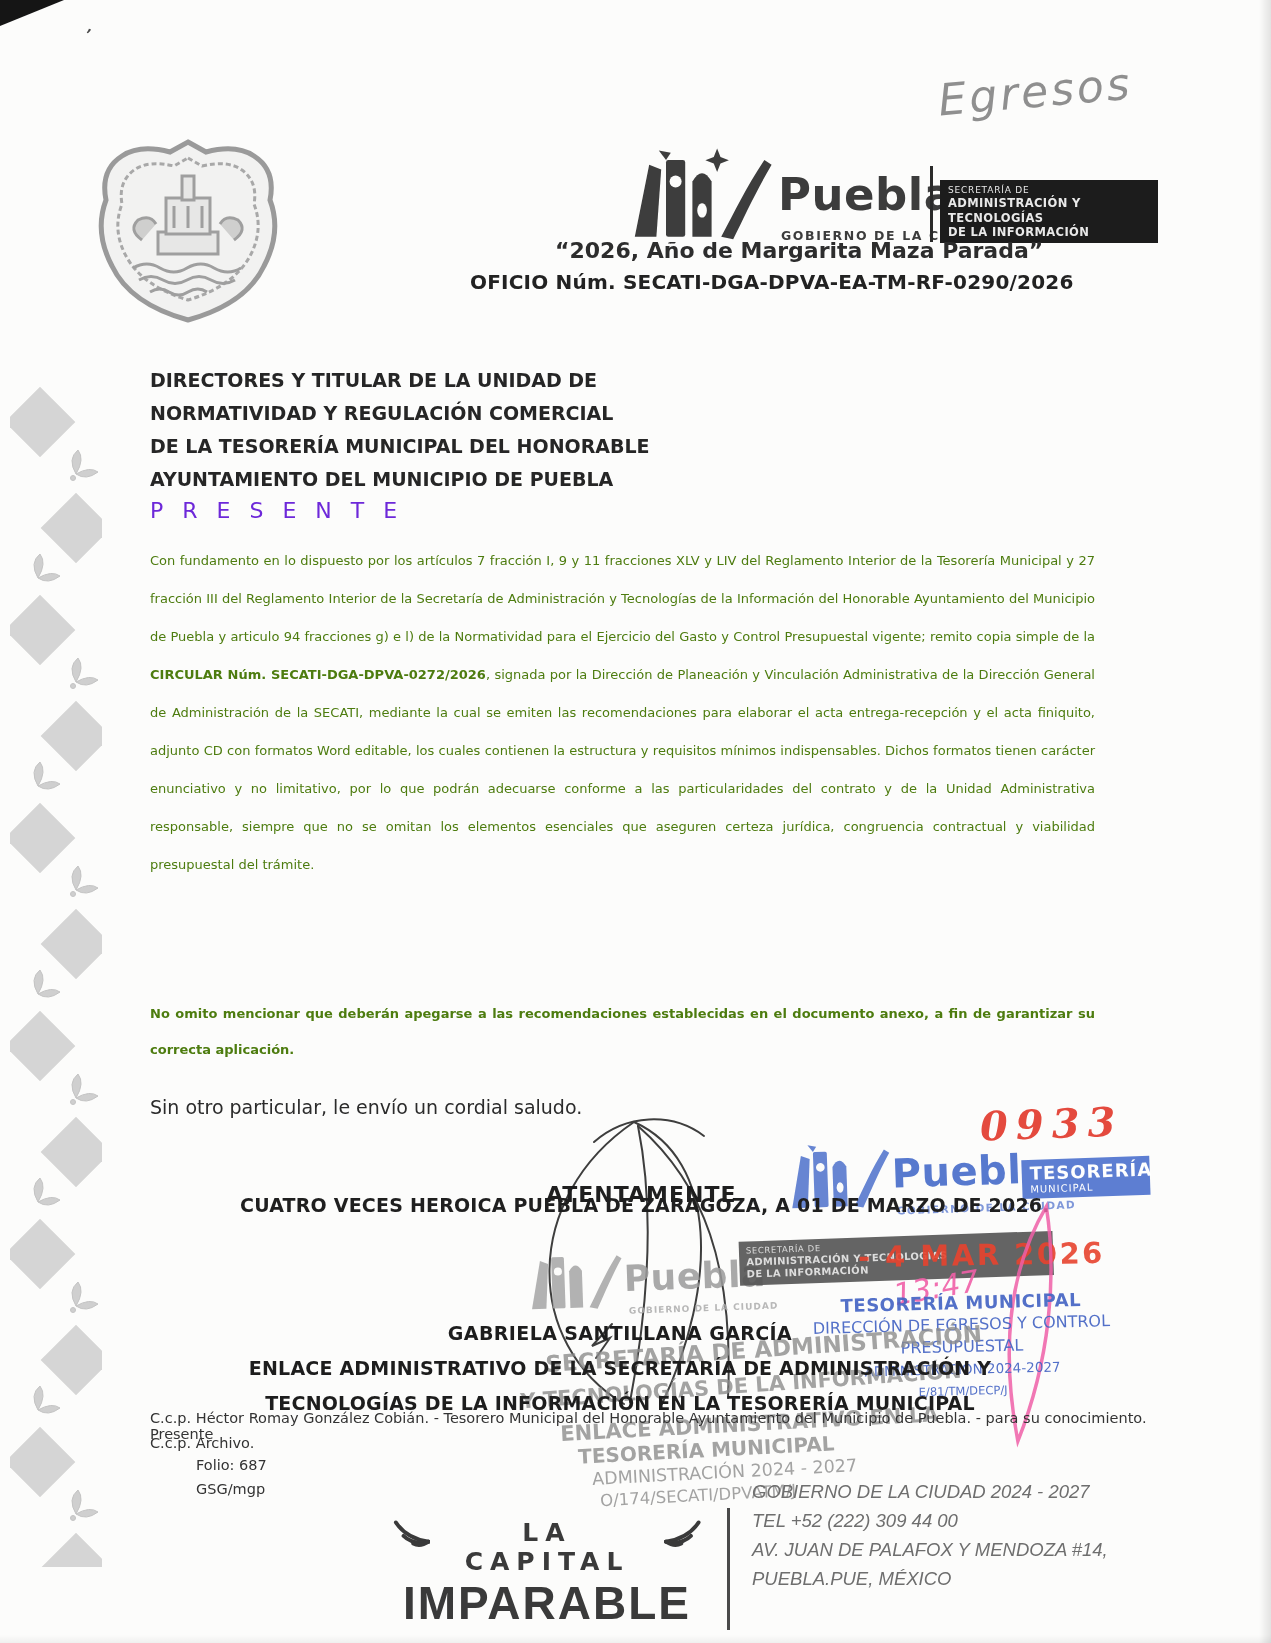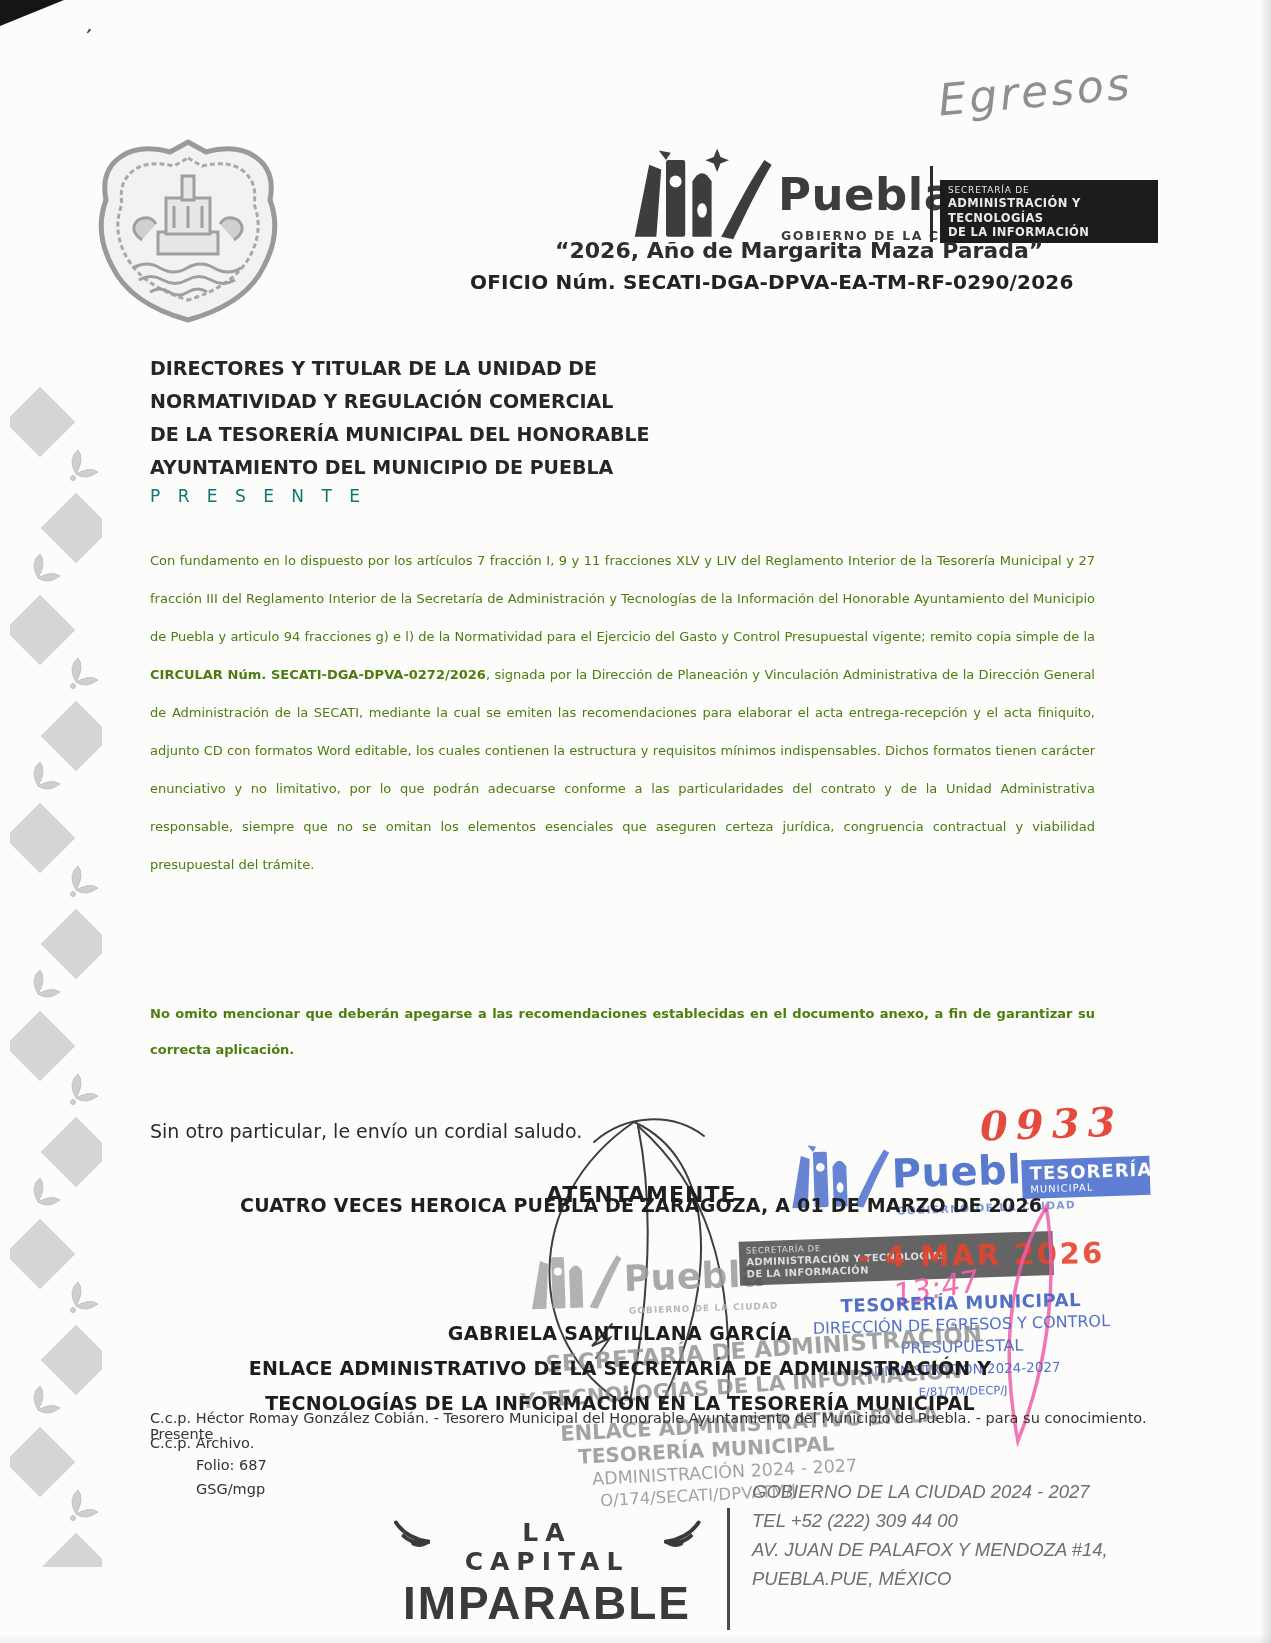--- a/index.html
+++ b/index.html
@@ -16,21 +16,21 @@
   
   .brand-word{font-weight:bold;letter-spacing:.5px;color:#3c3c3c;}
   .brand-tag{font-weight:bold;letter-spacing:1.6px;color:#3c3c3c;}
   .black-box{background:#1c1c1c;color:#e9e9e9;padding:5px 8px 4px 8px;line-height:1.25;}
   .black-box .bb1{font-size:9px;letter-spacing:.8px;}
   .black-box .bb2,.black-box .bb3{font-size:11.5px;font-weight:bold;letter-spacing:.4px;}
   .motto{font-weight:bold;font-size:22px;color:#2d2d2d;}
   .oficio{font-weight:bold;font-size:20px;color:#222;letter-spacing:.2px;}
   
   .addr{font-weight:bold;font-size:19px;line-height:33px;color:#262626;}
-  .present{font-size:17px;letter-spacing:6px;color:#0f766e;margin-top:2px;}
+  .present{font-size:22px;letter-spacing:6px;color:#6d28d9;margin-top:2px;}
   
   .bodytext{width:945px;font-size:13px;line-height:38px;text-align:justify;color:#4d7c0f;}
   .bodybold{font-weight:bold;}
   .closing{font-size:19px;color:#2b2b2b;}
   
   .salute{font-weight:bold;font-size:22px;letter-spacing:1px;color:#1f1f1f;margin-top:28px;}
   .dateline{font-weight:bold;font-size:19px;color:#1f1f1f;letter-spacing:.2px;}
   .nameblock{width:940px;text-align:center;color:#1d1d1d;}
   .sig-name{font-weight:bold;font-size:19px;letter-spacing:.4px;}
   .sig-title{font-weight:bold;font-size:19px;letter-spacing:.2px;margin-top:13px;}
@@ -136,33 +136,33 @@
   <div class="abs" style="left:930px;top:166px;width:2.5px;height:76px;background:#2a2a2a;"></div>
   <div class="abs black-box" style="left:940px;top:180px;width:202px;">
     <div class="bb1">SECRETARÍA DE</div>
     <div class="bb2">ADMINISTRACIÓN Y TECNOLOGÍAS</div>
     <div class="bb3">DE LA INFORMACIÓN</div>
   </div>
 
   <div class="abs motto" style="left:555px;top:238px;">“2026, Año de Margarita Maza Parada”</div>
   <div class="abs oficio" style="left:470px;top:270px;">OFICIO Núm. SECATI-DGA-DPVA-EA-TM-RF-0290/2026</div>
 
-  <div class="abs" style="left:150px;top:352px;">
+  <div class="abs" style="left:150px;top:364px;">
     <div class="addr">DIRECTORES Y TITULAR DE LA UNIDAD DE</div>
     <div class="addr">NORMATIVIDAD Y REGULACIÓN COMERCIAL</div>
     <div class="addr">DE LA TESORERÍA MUNICIPAL DEL HONORABLE</div>
     <div class="addr">AYUNTAMIENTO DEL MUNICIPIO DE PUEBLA</div>
     <div class="present">P R E S E N T E</div>
   </div>
 
   <div class="abs bodytext" style="left:150px;top:542px;">
     <span>Con fundamento en lo dispuesto por los artículos 7 fracción I, 9 y 11 fracciones XLV y LIV del Reglamento Interior de la Tesorería Municipal y 27 fracción III del Reglamento Interior de la Secretaría de Administración y Tecnologías de la Información del Honorable Ayuntamiento del Municipio de Puebla y articulo 94 fracciones g) e l) de la Normatividad para el Ejercicio del Gasto y Control Presupuestal vigente; remito copia simple de la </span><span class="bodybold">CIRCULAR Núm. SECATI-DGA-DPVA-0272/2026</span><span>, signada por la Dirección de Planeación y Vinculación Administrativa de la Dirección General de Administración de la SECATI, mediante la cual se emiten las recomendaciones para elaborar el acta entrega-recepción y el acta finiquito, adjunto CD con formatos Word editable, los cuales contienen la estructura y requisitos mínimos indispensables. Dichos formatos tienen carácter enunciativo y no limitativo, por lo que podrán adecuarse conforme a las particularidades del contrato y de la Unidad Administrativa responsable, siempre que no se omitan los elementos esenciales que aseguren certeza jurídica, congruencia contractual y viabilidad presupuestal del trámite.</span>
   </div>
   <div class="abs bodytext bodybold" style="left:150px;top:996px;line-height:36px;">No omito mencionar que deberán apegarse a las recomendaciones establecidas en el documento anexo, a fin de garantizar su correcta aplicación.</div>
-  <div class="abs closing" style="left:150px;top:1096px;margin-top:24px;">Sin otro particular, le envío un cordial saludo.</div>
+  <div class="abs closing" style="left:150px;top:1096px;">Sin otro particular, le envío un cordial saludo.</div>
 
   <div class="abs red-folio" style="left:980px;top:1100px;">0933</div>
 
   <div class="abs bluestamp" style="left:788px;top:1126px;width:360px;height:112px;">
     <svg class="abs" style="left:0;top:6px;" width="104" height="90" viewBox="0 0 120 90">
       <g fill="#4f72cc" opacity="0.9">
         <path d="M4,74 L16,14 L26,18 L22,74 Z"></path>
         <rect x="30" y="10" width="16" height="64" rx="2"></rect>
         <circle cx="38" cy="28" r="5" fill="#fcfcfb"></circle>
         <path d="M30,10 l-6,-8 l10,2 Z"></path>

